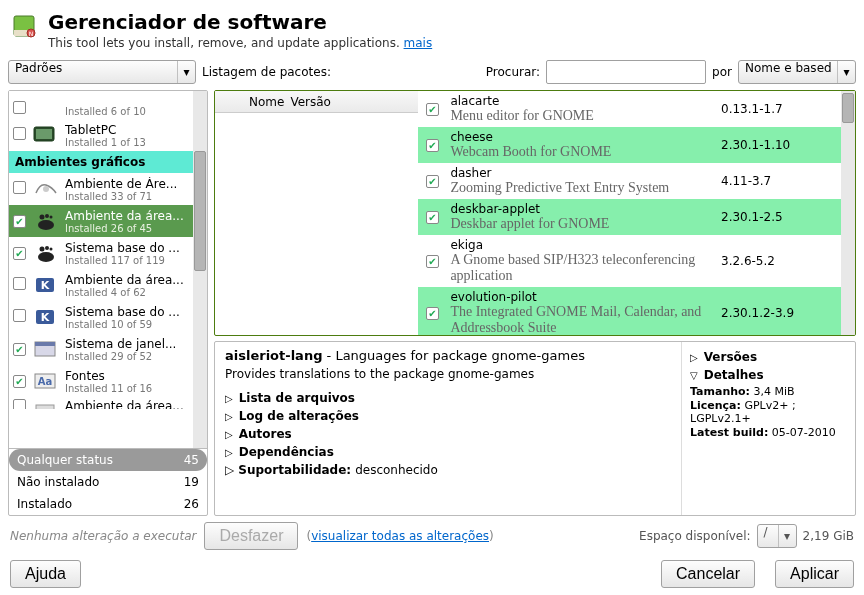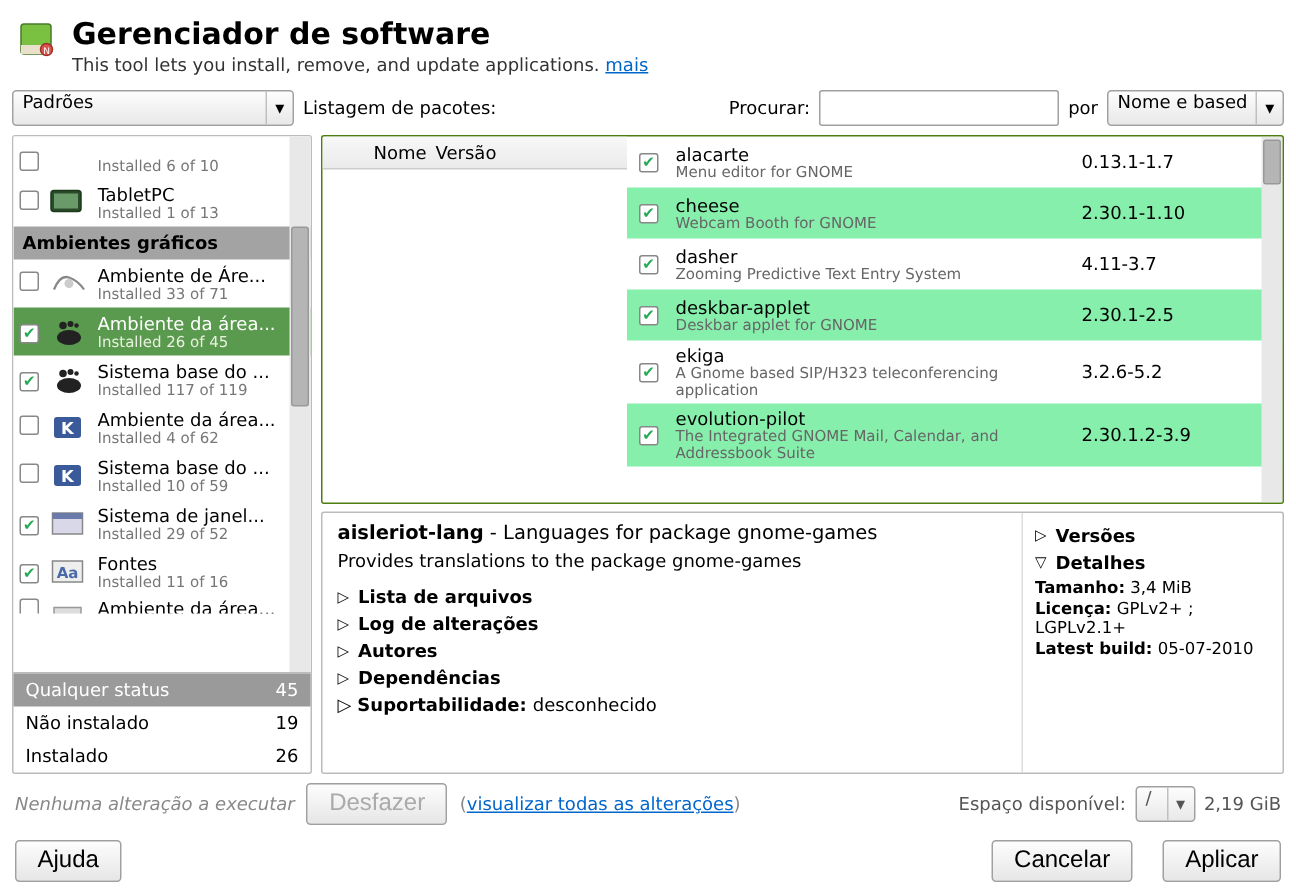--- a/index.html
+++ b/index.html
@@ -24,38 +24,38 @@
 .cat-item { display: flex; align-items: center; gap: 5px; padding: 2px 4px; min-height: 32px; }
 .cat-item.selected { background: #5a9a4e; color: #fff; }
 .cat-check { width: 14px; flex-shrink: 0; }
 .checkbox { width: 13px; height: 13px; border: 1px solid #888; background: #fff; display: inline-flex; align-items: center; justify-content: center; font-size: 10px; color: #2a5; border-radius: 2px; }
 .checkbox.checked::after { content: "✔"; }
 .cat-icon { width: 28px; height: 24px; flex-shrink: 0; display: flex; align-items: center; justify-content: center; }
 .cat-text { flex: 1; overflow: hidden; }
 .cat-title { font-size: 12px; white-space: nowrap; overflow: hidden; text-overflow: ellipsis; }
 .cat-sub { font-size: 10px; color: #777; }
 .cat-item.selected .cat-sub { color: #e8f0e0; }
-.cat-item.header-row { font-weight: bold; padding: 4px 6px; min-height: 22px; background: #a3a3a3; }
+.cat-item.header-row { font-weight: bold; padding: 4px 6px; min-height: 22px; background: #5eead4; }
 .status-list { border-top: 1px solid #bbb; }
-.status-row { display: flex; justify-content: space-between; padding: 4px 8px; font-size: 12px; }
+.status-row { display: flex; justify-content: space-between; padding: 4px 8px; font-size: 12px; border-radius: 11px; }
 .status-row.active { background: #9a9a9a; color: #fff; }
 .content { flex: 1; display: flex; flex-direction: column; gap: 5px; min-width: 0; }
 .pkg-panel { border: 1px solid #4d7c0f; border-radius: 2px; flex: 1; display: flex; flex-direction: row; min-height: 0; overflow: hidden; }
 .pkg-header { display: flex; background: linear-gradient(#f8f8f8,#eaeaea); border-bottom: 1px solid #ccc; font-size: 12px; height: 22px; align-items: center; }
 .col-check { width: 28px; }
 .col-name { flex: 1; padding-left: 6px; }
 .col-version { width: 120px; padding-left: 6px; }
 .col-scroll { width: 14px; }
 .pkg-scroll { flex: 1; overflow-y: auto; position: relative; }
 .pkg-row { display: flex; align-items: center; padding: 3px 0; min-height: 34px; }
 .pkg-row.alt { background: #86efac; }
 .pkg-check { width: 28px; display: flex; justify-content: center; }
 .pkg-text { flex: 1; padding-left: 4px; }
 .pkg-name { font-size: 12px; }
-.pkg-desc { font-size: 10px; color: #666; }
+.pkg-desc { font-size: 14px; color: #666; font-family: Liberation Serif, serif; }
 .pkg-version { width: 120px; font-size: 12px; padding-right: 6px; }
 .scrollbar { width: 14px; background: #e8e8e8; position: absolute; right: 0; top: 0; bottom: 0; }
 .scrollbar-thumb { background: #b5b5b5; border: 1px solid #999; border-radius: 2px; position: absolute; left: 1px; right: 1px; }
 .detail-panel { border: 1px solid #bbb; border-radius: 2px; height: 175px; display: flex; overflow: hidden; }
 .detail-left { flex: 1; padding: 6px 10px; overflow: hidden; }
 .detail-title { font-size: 13px; margin-bottom: 4px; }
 .detail-desc { font-size: 12px; margin-bottom: 8px; }
 .expander { display: flex; align-items: center; gap: 6px; font-size: 12px; font-weight: bold; padding: 2px 0; }
 .expander .tri { font-size: 10px; }
 .expander-line { display: flex; gap: 4px; font-size: 12px; padding: 2px 0; }

